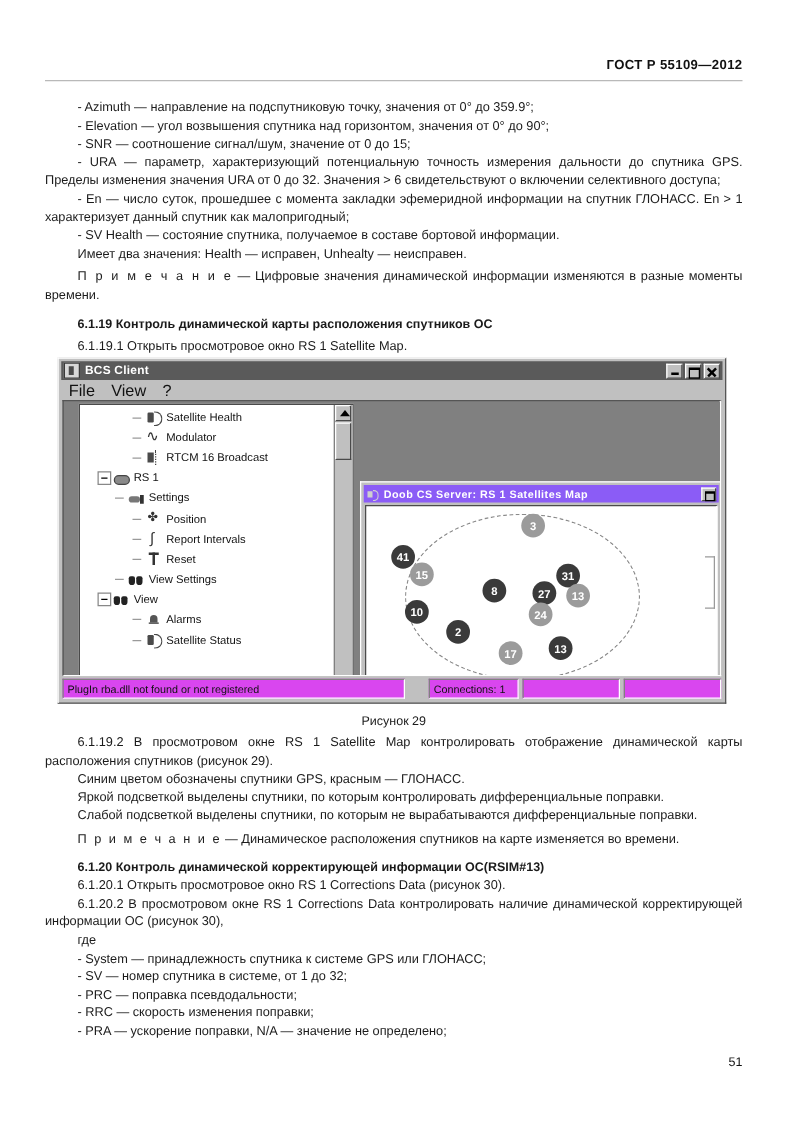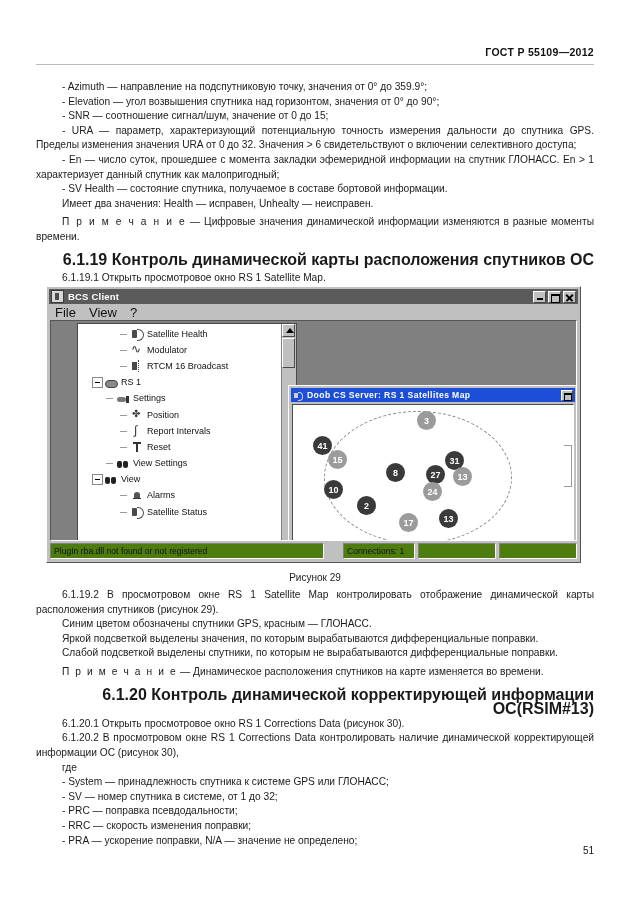--- a/index.html
+++ b/index.html
@@ -45,25 +45,24 @@
     margin: 0;
     font-size: 10.2px;
     line-height: 14.6px;
     text-align: justify;
     text-justify: inter-word;
     color: #1b1b1b;
   }
   p.ind { text-indent: 26px; }
   p.head {
     margin: 0;
-    font-size: 16px;
+    font-size: 10px;
     line-height: 14.6px;
     font-weight: bold;
     text-indent: 26px;
-    text-align: right;
   }
   .gap { height: 8px; }
   .gap-sm { height: 4px; }
   .note-sp { letter-spacing: 1.6px; }
 
   
   .caption {
     position: absolute;
     top: 572px;
     left: 0;
@@ -172,21 +171,21 @@
     border-top: 1px solid #555;
     border-left: 1px solid #555;
     border-right: 1px solid #fff;
     border-bottom: 1px solid #fff;
     overflow: hidden;
   }
 
   
   .tree-panel {
     position: absolute;
-    left: 26px;
+    left: 12px;
     top: 2px;
     width: 220px;
     height: 242px;
     background: #ffffff;
     border: 1px solid #4a4a4a;
     box-sizing: border-box;
     overflow: hidden;
   }
   .tree-rows {
     position: absolute;
@@ -403,21 +402,21 @@
     background: #c0c0c0;
     border-top: 1px solid #ffffff;
     border-left: 1px solid #ffffff;
     border-right: 1px solid #4a4a4a;
     border-bottom: 1px solid #4a4a4a;
     box-sizing: border-box;
   }
   .mdi-titlebar {
     height: 14px;
     margin: 2px 2px 0 2px;
-    background: #1d4ed8;
+    background: #8b5cf6;
     display: flex;
     align-items: center;
     padding-left: 3px;
   }
   .mdi-icon {
     width: 9px; height: 9px;
     flex: none;
     margin-right: 4px;
     position: relative;
   }
@@ -508,21 +507,21 @@
   
   .statusbar {
     position: absolute;
     left: 3px; right: 3px; bottom: 3px;
     height: 16px;
     display: flex;
     gap: 3px;
     align-items: stretch;
   }
   .sb-cell {
-    background: #4d7c0f;
+    background: #d946ef;
     border-top: 1px solid #808080;
     border-left: 1px solid #808080;
     border-right: 1px solid #ffffff;
     border-bottom: 1px solid #ffffff;
     font-size: 8.6px;
     color: #111;
     display: flex;
     align-items: center;
     padding: 0 3px;
     box-sizing: border-box;
@@ -710,21 +709,21 @@
     <div class="sb-cell sb-b"></div>
   </div>
 
 </div>
 
 <div class="caption">Рисунок 29</div>
 
 <div class="doc" style="top:588px;">
   <p class="txt ind">6.1.19.2 В просмотровом окне RS 1 Satellite Map контролировать отображение динамической карты расположения спутников (рисунок 29).</p>
   <p class="txt ind">Синим цветом обозначены спутники GPS, красным — ГЛОНАСС.</p>
-  <p class="txt ind">Яркой подсветкой выделены значения, по которым вырабатываются дифференциальные поправки.</p>
+  <p class="txt ind">Яркой подсветкой выделены спутники, по которым контролировать дифференциальные поправки.</p>
   <p class="txt ind">Слабой подсветкой выделены спутники, по которым не вырабатываются дифференциальные поправки.</p>
   <div class="gap-sm"></div>
   <p class="txt ind"><span class="note-sp">П р и м е ч а н и е</span><span> — Динамическое расположения спутников на карте изменяется во времени.</span></p>
   <div class="gap"></div>
   <p class="head">6.1.20 Контроль динамической корректирующей информации ОС(RSIM#13)</p>
   <p class="txt ind">6.1.20.1 Открыть просмотровое окно RS 1 Corrections Data (рисунок 30).</p>
   <p class="txt ind">6.1.20.2 В просмотровом окне RS 1 Corrections Data контролировать наличие динамической корректирующей информации ОС (рисунок 30),</p>
   <p class="txt ind">где</p>
   <p class="txt ind">- System — принадлежность спутника к системе GPS или ГЛОНАСС;</p>
   <p class="txt ind">- SV — номер спутника в системе, от 1 до 32;</p>

